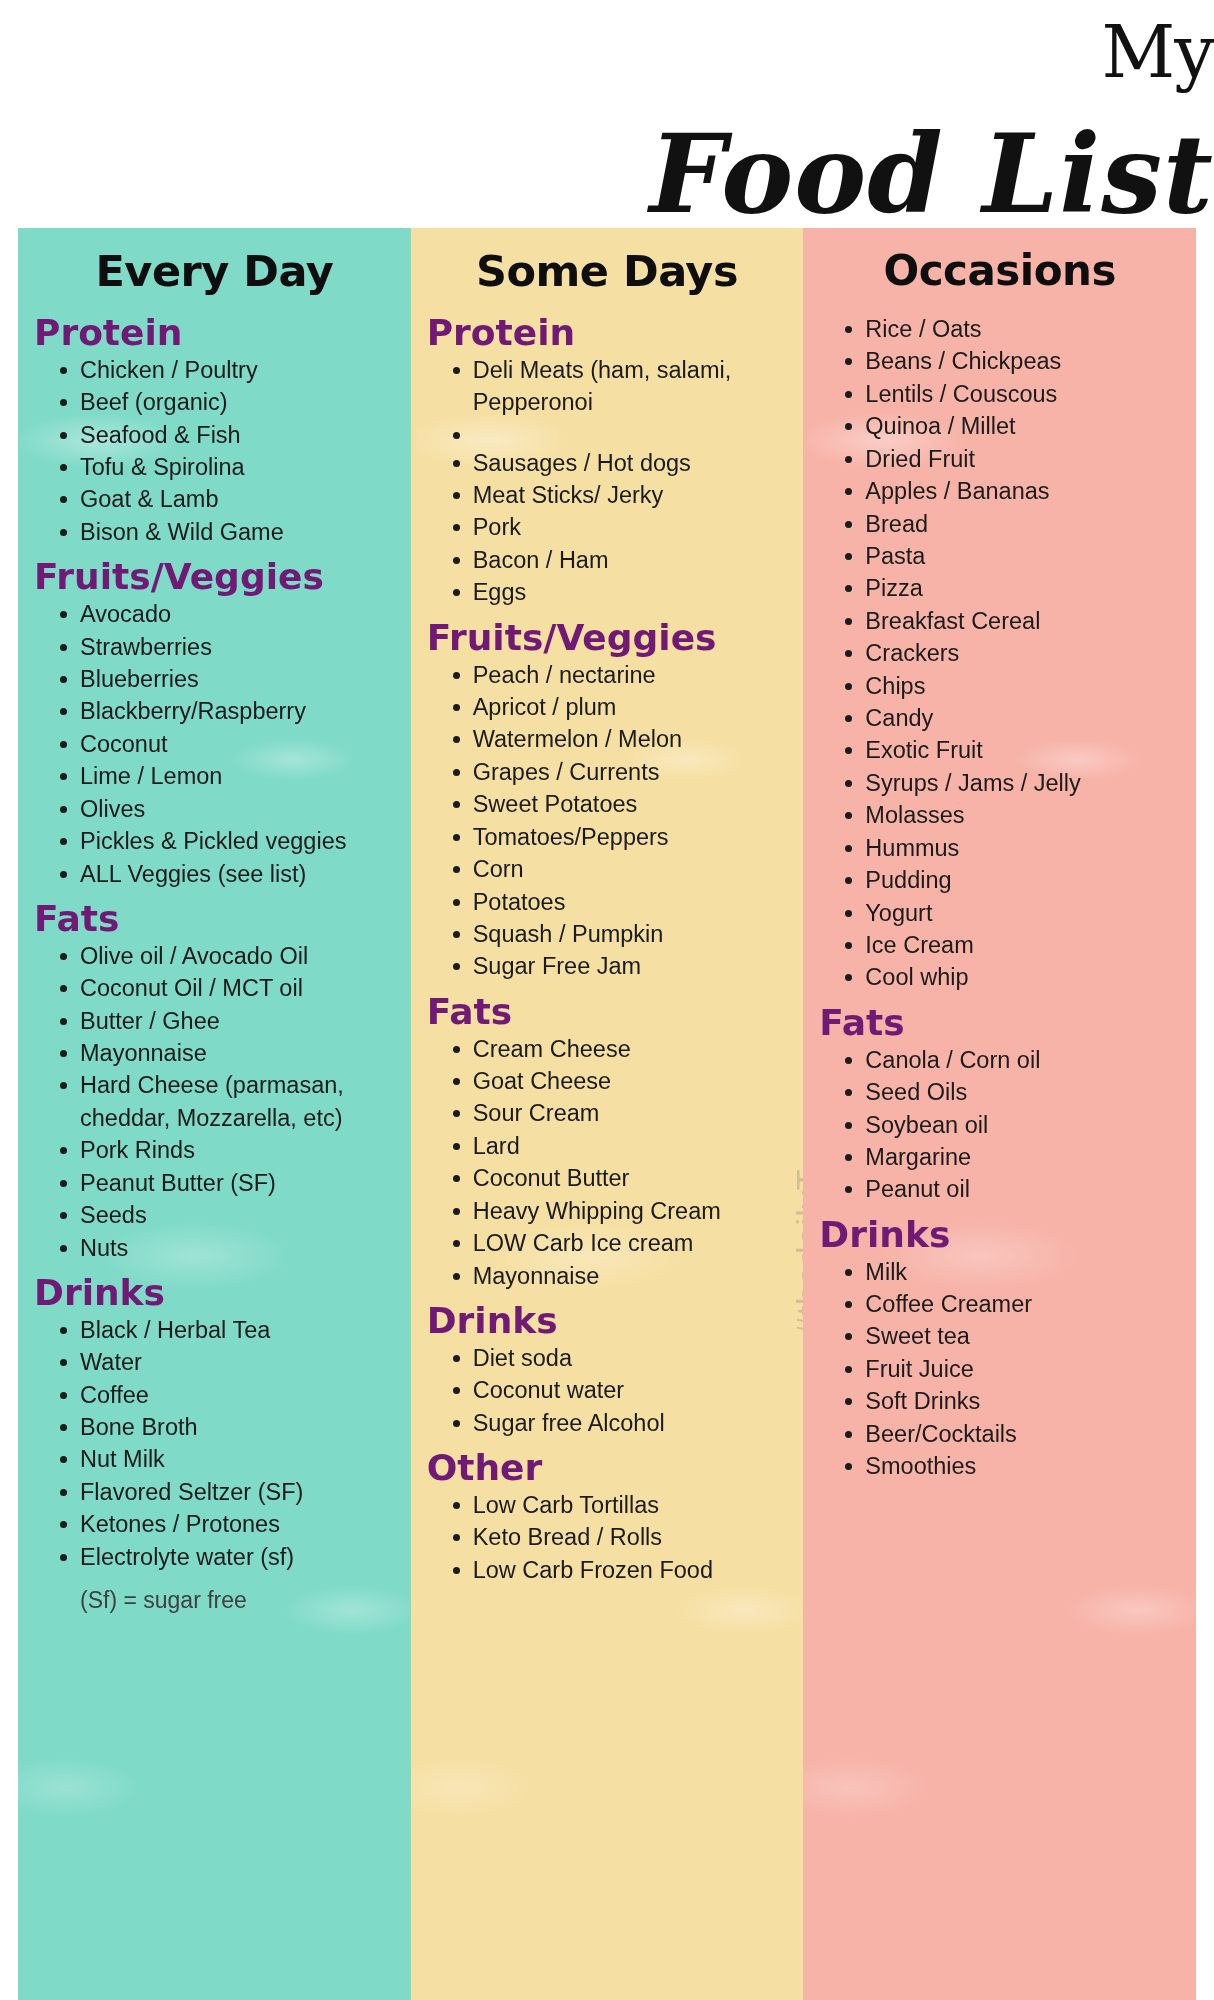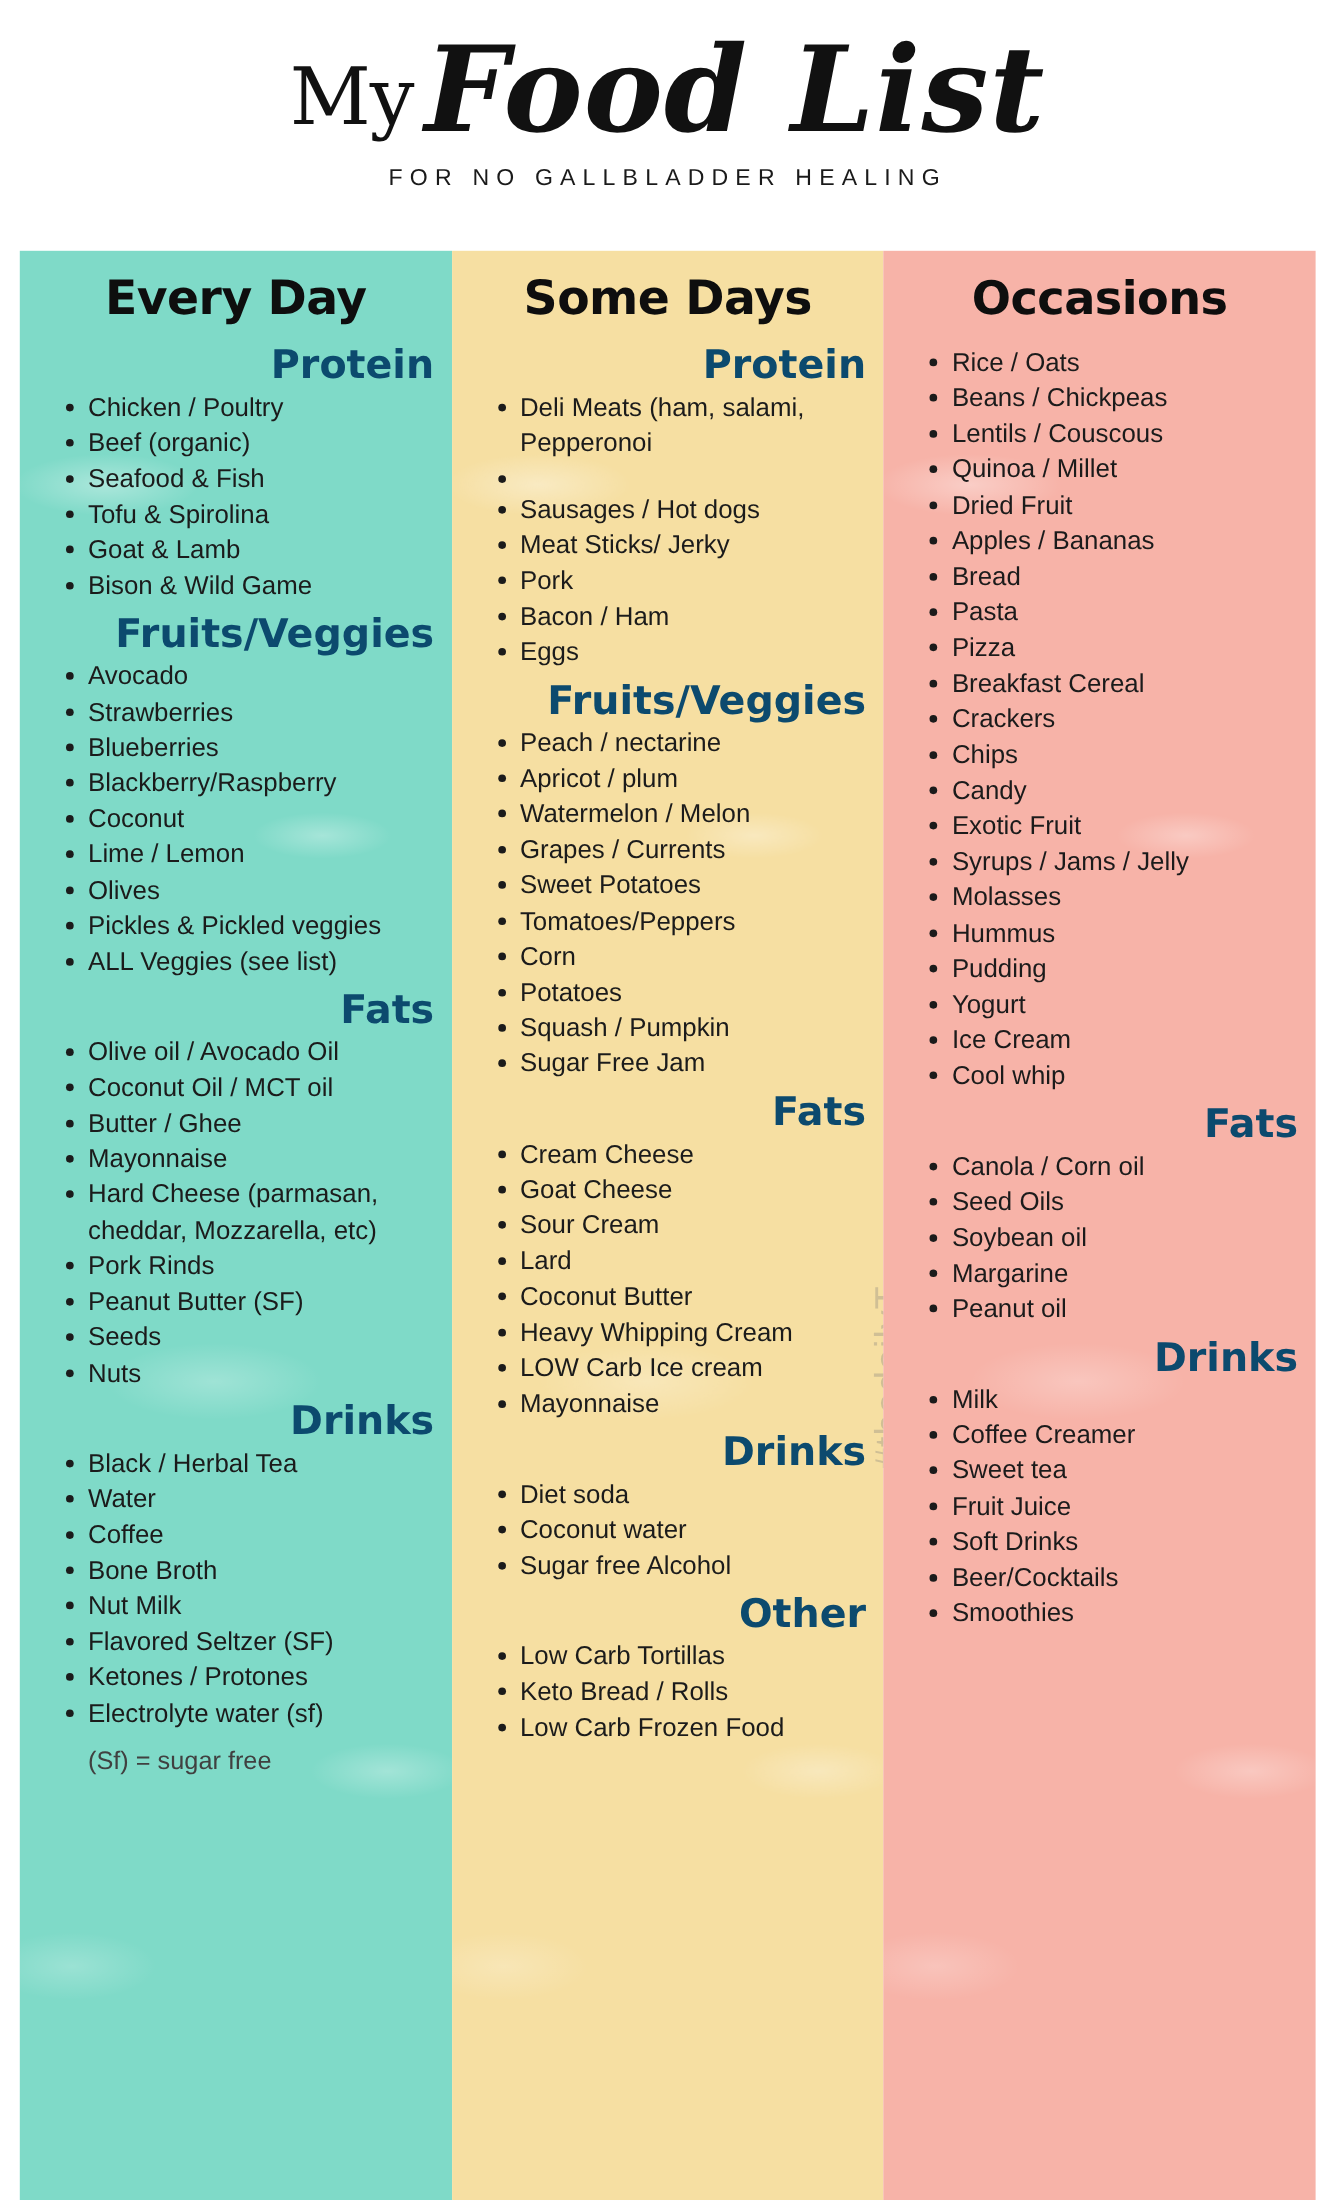--- a/index.html
+++ b/index.html
@@ -17,22 +17,23 @@
 
   
   .header {
     padding-top: 28px;
     text-align: center;
   }
   .title-line {
     display: flex;
     align-items: flex-end;
     justify-content: center;
-    gap: 10px;
+    gap: 20px;
     line-height: 1;
+    flex-direction: column;
   }
   .title-my {
     font-family: "DejaVu Serif", serif;
     font-size: 72px;
     font-weight: 400;
     letter-spacing: -1px;
     color: #111;
     transform: translateY(-12px);
   }
   .title-main {
@@ -97,24 +98,23 @@
     letter-spacing: -0.5px;
     margin: 4px 0 18px 0;
     white-space: nowrap;
   }
   .col-occ .col-title { font-size: 42px; }
 
   .section-head {
     font-family: "DejaVu Sans", sans-serif;
     font-weight: 700;
     font-size: 36px;
-    color: #0c4a6e;
+    color: #701a75;
     margin: 10px 0 2px 0;
     line-height: 1.05;
-    text-align: right;
   }
   ul.items {
     list-style: none;
     margin: 0 0 4px 0;
     padding: 0 0 0 24px;
   }
   ul.items li {
     position: relative;
     font-size: 23.5px;
     line-height: 1.38;

